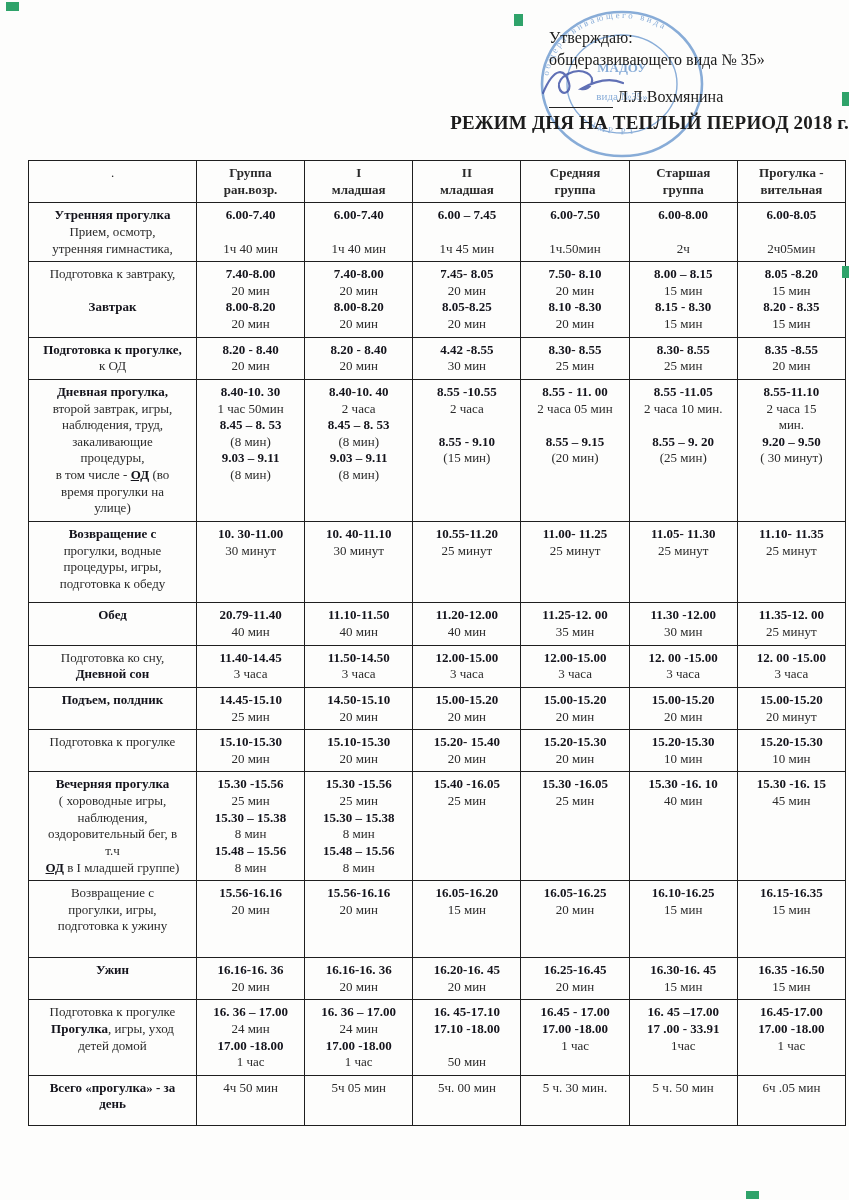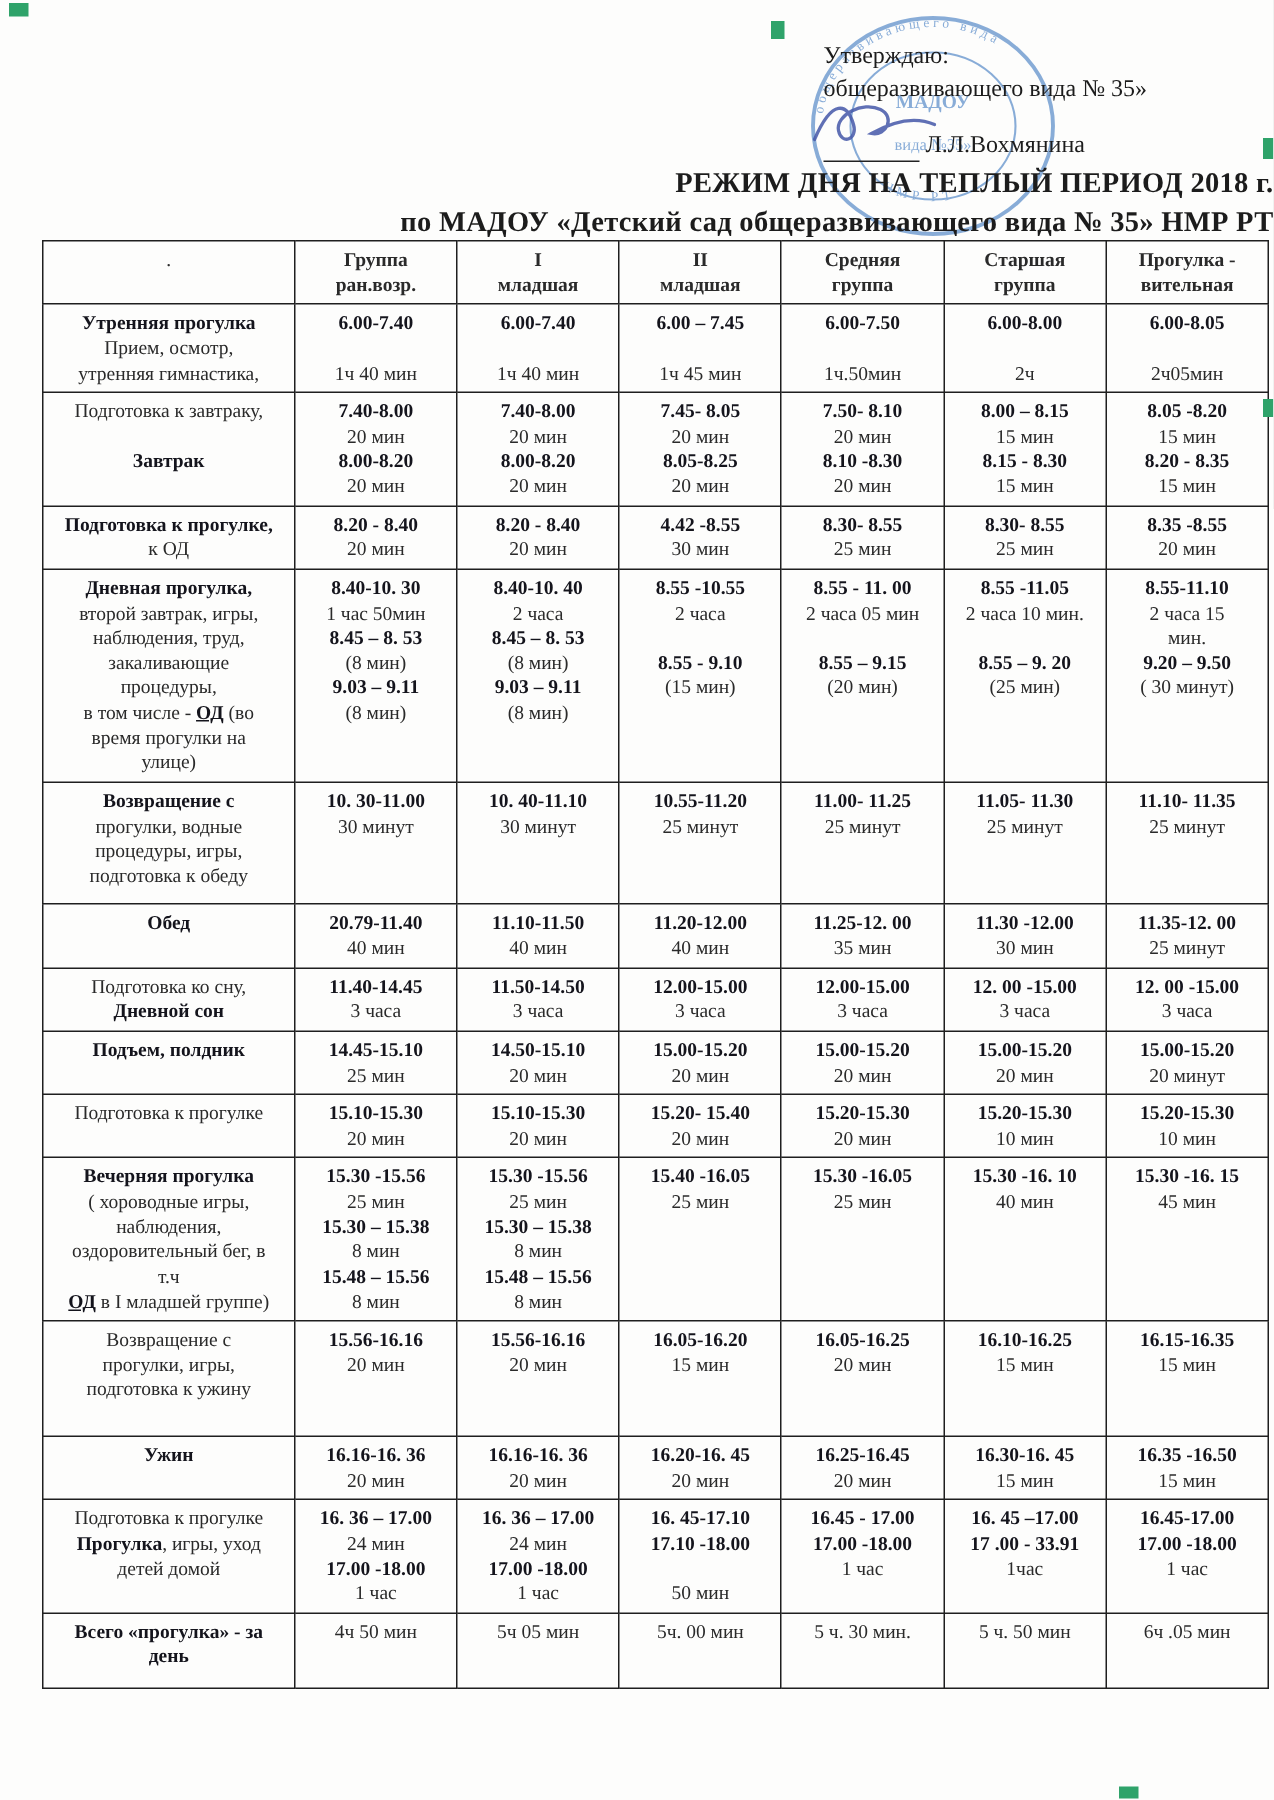--- a/index.html
+++ b/index.html
@@ -84,21 +84,20 @@
       <svg class="sig-svg" width="92" height="44" viewBox="0 0 92 44" aria-hidden="true">
         <path d="M8 34 C 20 6, 30 10, 34 24 C 37 34, 26 38, 24 28 C 22 18, 40 8, 52 14 C 62 19, 56 32, 46 30 C 60 22, 74 18, 88 24" fill="none" stroke="#4457a8" stroke-width="2.2" stroke-linecap="round" opacity=".85"></path>
       </svg>
       <span class="sig-underline"></span>
       <span>Л.Л.Вохмянина</span>
     </div>
   </div>
 
   <div class="title">
     <div>РЕЖИМ ДНЯ НА ТЕПЛЫЙ ПЕРИОД 2018 г.</div>
-    <div>по МАДОУ «Детский сад общеразвивающего вида № 35» НМР РТ</div>
   </div>
 
   <table class="schedule">
     <colgroup>
       <col class="c-label">
         <col>
         <col>
         <col>
         <col>
         <col>

